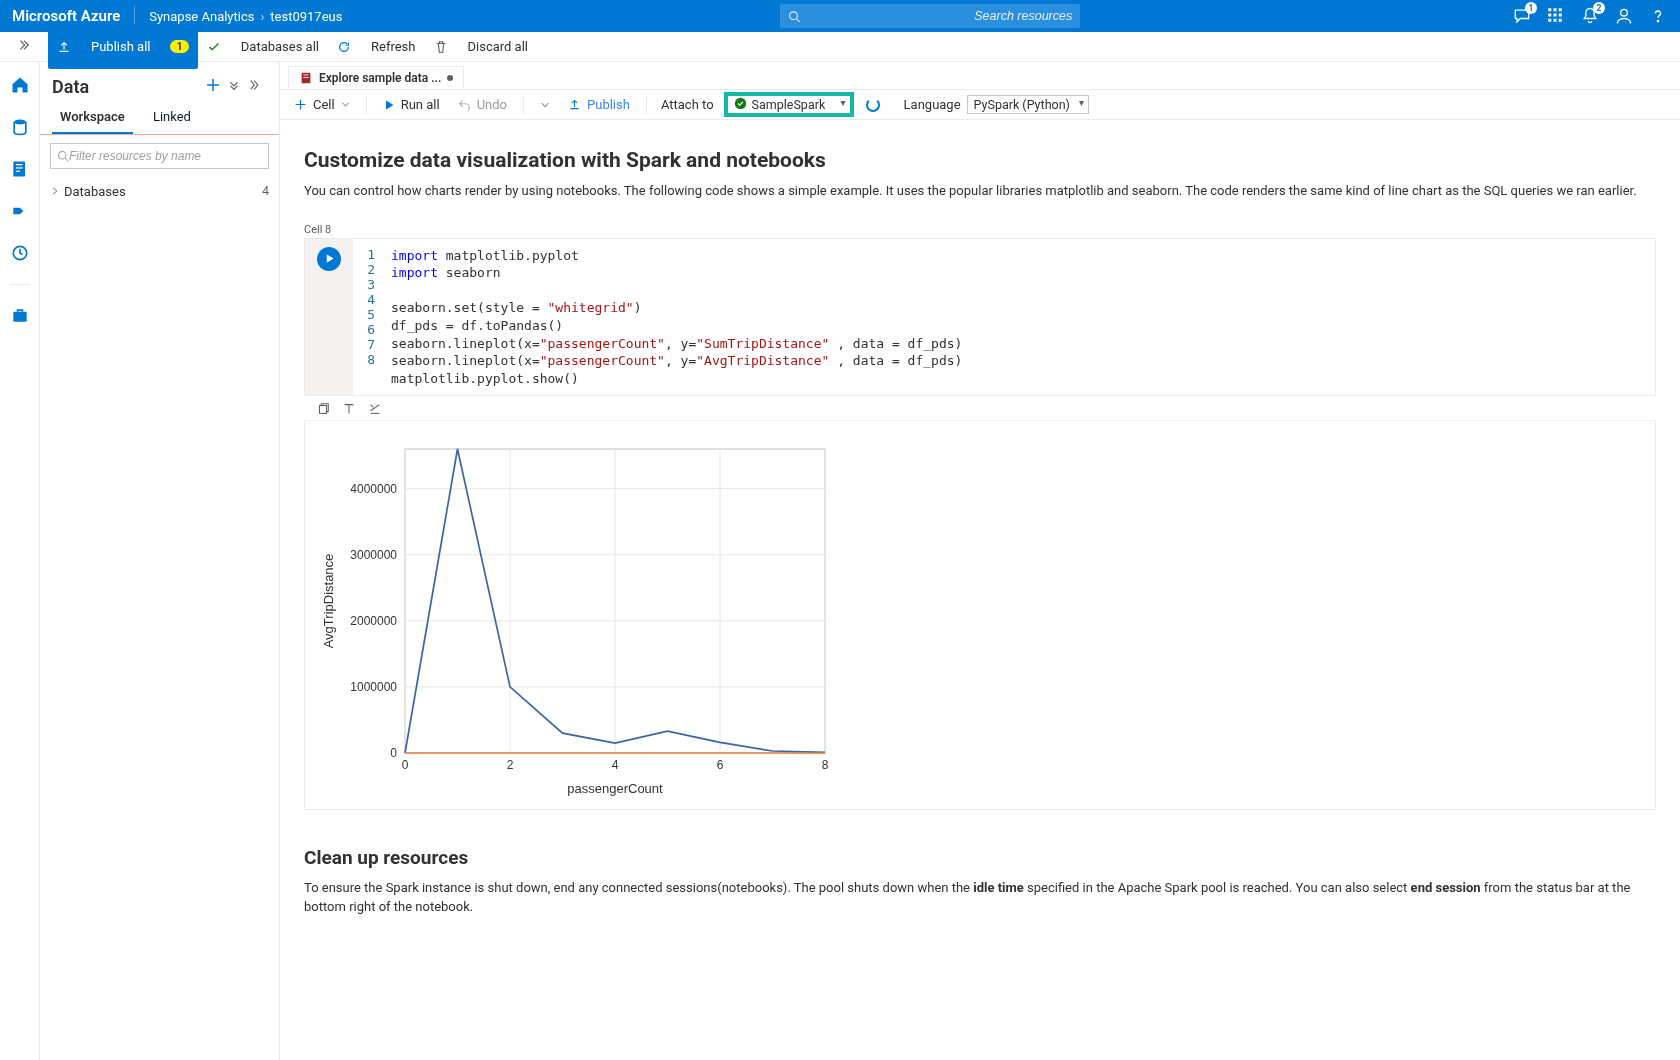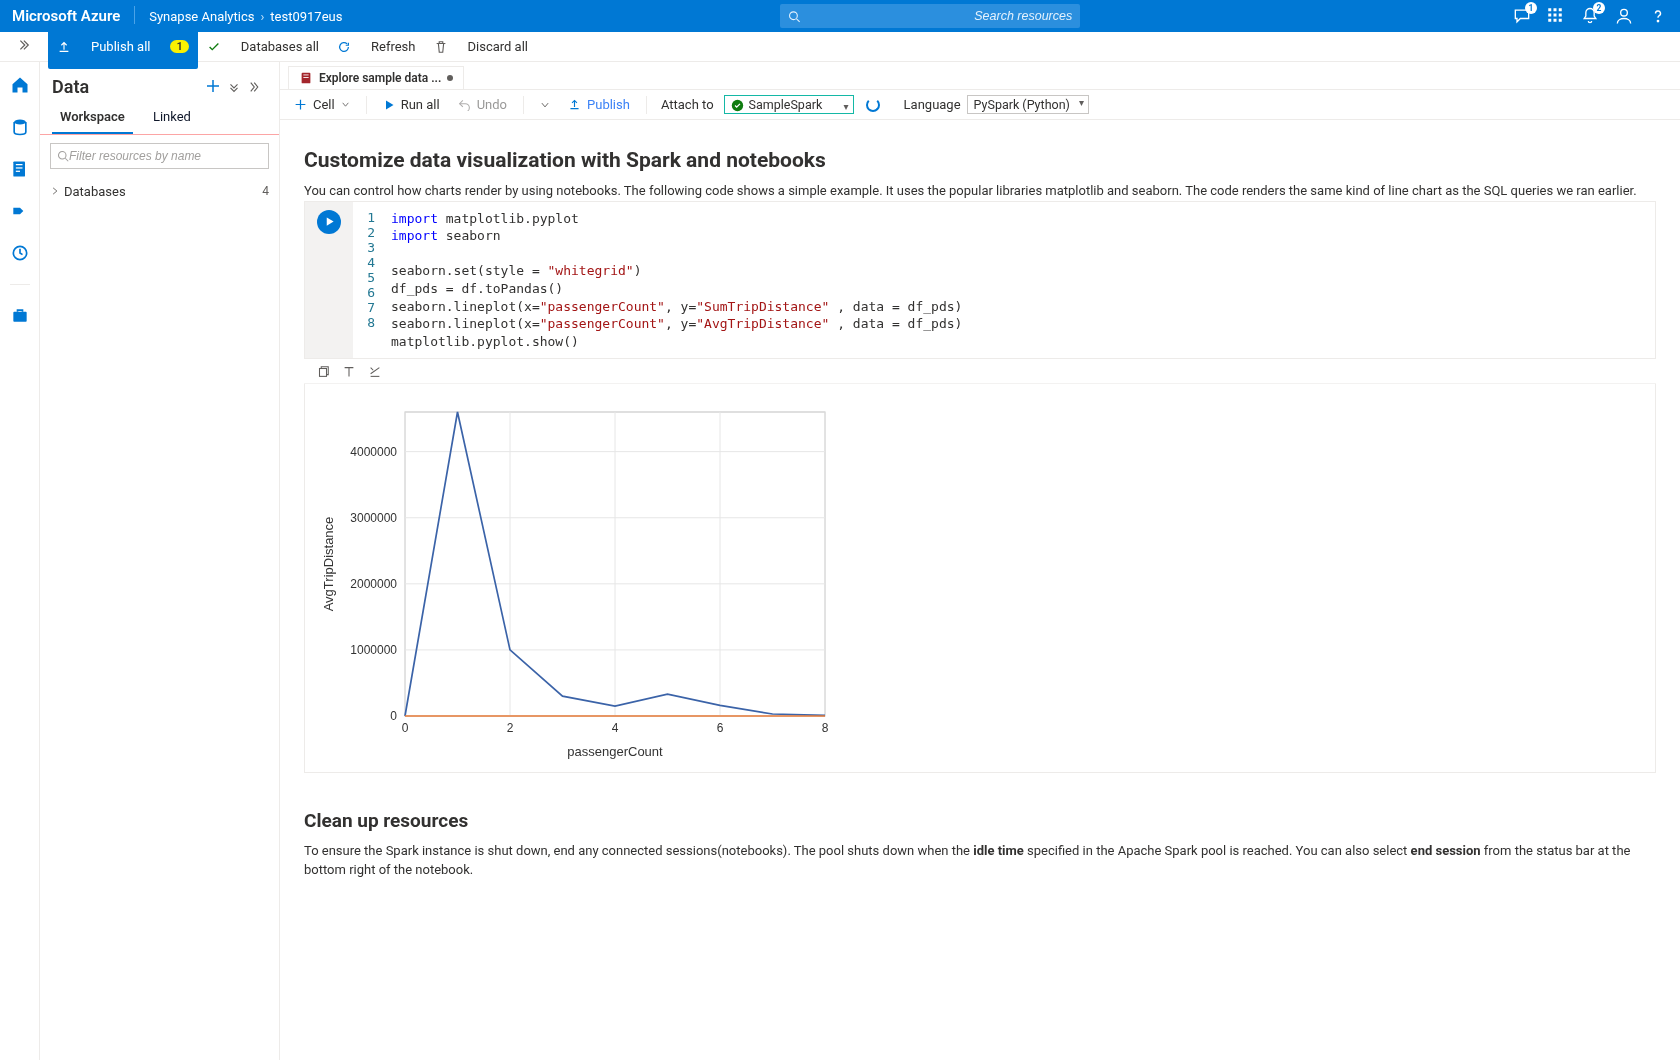--- a/index.html
+++ b/index.html
@@ -62,42 +62,42 @@
     height: calc(100vh - 62px);
   }
   
   .rail {
     background:#fff; border-right:1px solid #edebe9;
     display:flex; flex-direction:column; align-items:center; padding-top:12px; gap:20px;
   }
   .rail .ricon { width:22px; height:22px; cursor:pointer; display:flex; align-items:center; justify-content:center; }
   
   .panel { border-right:1px solid #edebe9; display:flex; flex-direction:column; padding-top:10px;}
-  .panel-head{ display:flex; align-items:flex-end; padding:4px 12px; }
+  .panel-head{ display:flex; align-items:center; padding:4px 12px; }
   .panel-head h2{ font-size:18px; font-weight:600; flex:1;}
   .panel-head .pi{ width:18px; cursor:pointer; margin-left:4px; color:#0078d4;}
   .tabs{ display:flex; gap:12px; padding:2px 12px 0; border-bottom:1px solid #fca5a5; }
   .tabs .tab{ padding:6px 8px 8px; font-size:13px; cursor:pointer; color:#605e5c; }
   .tabs .tab.active{ color:#323130; font-weight:600; border-bottom:2px solid #0078d4; }
   .filterbox{ margin:8px 10px; border:1px solid #c8c6c4; height:26px; display:flex; align-items:center; padding:0 6px; font-size:12px; color:#a19f9d;}
   .filterbox input{ border:none; outline:none; flex:1; font-size:12px; font-style:italic; }
   .filterbox input::placeholder{ color:#a19f9d; font-style:italic;}
   .tree{ padding:2px 10px; }
   .tree .row{ display:flex; align-items:center; height:24px; font-size:13px; cursor:pointer;}
   .tree .row .count{ margin-left:auto; color:#605e5c; font-size:12px;}
   
   .main{ display:flex; flex-direction:column; overflow:hidden;}
   .tabstrip{ height:28px; border-bottom:1px solid #edebe9; display:flex; align-items:flex-end;}
   .filetab{ display:flex; align-items:center; gap:6px; padding:4px 10px; border:1px solid #edebe9; border-bottom:none; background:#fff; font-size:12px; font-weight:600; margin-left:8px; cursor:pointer;}
   .filetab .dot{ width:6px; height:6px; border-radius:50%; background:#605e5c; }
   .nbbar{ height:30px; border-bottom:1px solid #edebe9; display:flex; align-items:center; gap:6px; padding:0 8px; font-size:13px;}
   .nbbar .nbitem{ display:flex; align-items:center; gap:6px; padding:3px 6px; cursor:pointer; }
   .nbbar .nbitem .ctext{ color:#3b82f6;text-align:right; }
   .nbbar .sep{ width:1px; height:18px; background:#edebe9; margin:0 4px; }
-  .nbbar .pool{ border:1px solid #14b8a6; padding:1px 18px 1px 6px; display:flex; align-items:flex-end; gap:5px; font-size:12.5px; position:relative; min-width:130px;}
+  .nbbar .pool{ border:4px solid #14b8a6; padding:1px 18px 1px 6px; display:flex; align-items:flex-start; gap:5px; font-size:12.5px; position:relative; min-width:130px;}
   .nbbar .pool .chev, .nbbar .langbox .chev{ position:absolute; right:4px; color:#605e5c; font-size:10px;}
   .nbbar .langbox{ border:1px solid #c8c6c4; padding:1px 18px 1px 6px; font-size:12.5px; position:relative; min-width:100px;}
   .doc{ flex:1; overflow:auto; padding:28px 24px 40px; }
   .doc h1{ font-size:21px; font-weight:700; margin-bottom:10px;}
   .doc p{ font-size:13px; line-height:1.45;}
   .celllabel{ font-size:11px; color:#605e5c; margin:22px 0 2px 0;}
   .codecell{ border:1px solid #edebe9; display:flex; }
   .codecell .gutter{ width:48px; background:#f3f2f1; display:flex; justify-content:center; padding-top:8px;}
   .codecell .run{ width:24px; height:24px; border-radius:50%; background:#0078d4; display:flex; align-items:center; justify-content:center; cursor:pointer;}
   .codecell .linenums{ width:28px; padding:8px 6px 8px 0; text-align:right; color:#237893; font-family:Consolas,Menlo,monospace; font-size:13px; background:#fff;}
@@ -349,20 +349,21 @@
       <div class="langbox">
         <span>PySpark (Python)</span>
         <span class="chev">▾</span>
       </div>
     </div>
 
     <div class="doc">
       <h1>Customize data visualization with Spark and notebooks</h1>
       <p>You can control how charts render by using notebooks. The following code shows a simple example. It uses the popular libraries matplotlib and seaborn. The code renders the same kind of line chart as the SQL queries we ran earlier.</p>
 
+      <div class="celllabel">Cell 8</div>
       <div class="codecell">
         <div class="gutter">
           <div class="run">
             <svg width="11" height="11" viewBox="0 0 16 16" fill="#fff">
                 <path d="M4 2l10 6-10 6z"></path>
               </svg>
           </div>
         </div>
         <div class="linenums" id="linenums">1<br>2<br>3<br>4<br>5<br>6<br>7<br>8</div>
         <pre id="codeblock"><span class="kw">import</span> matplotlib.pyplot

